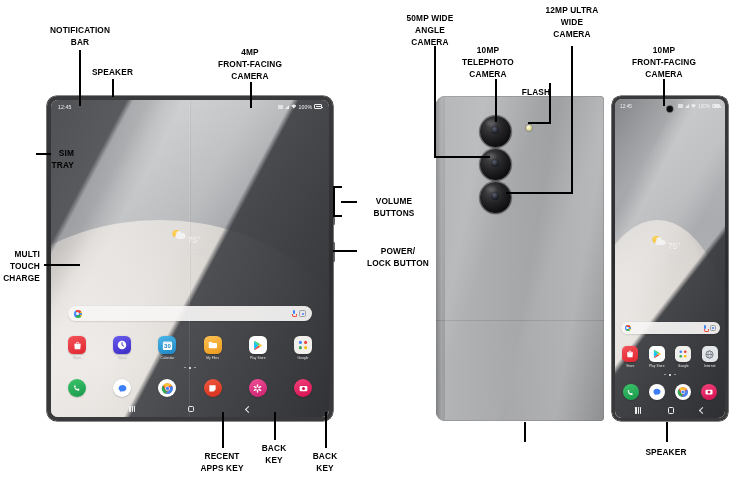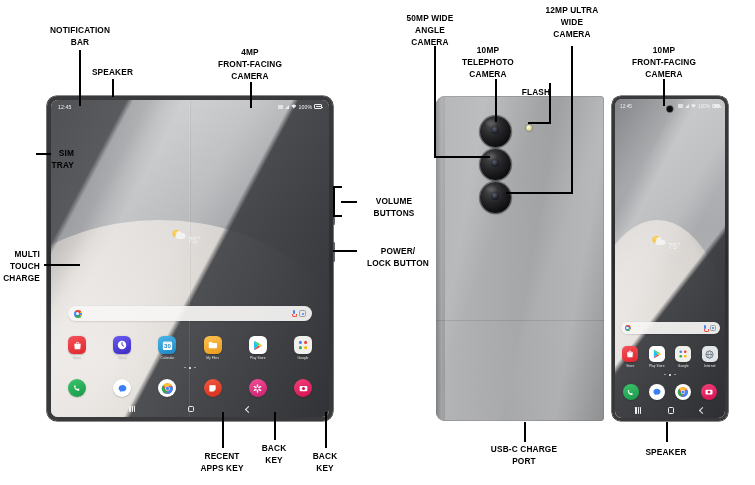--- a/index.html
+++ b/index.html
@@ -797,19 +797,17 @@
 CAMERA</div>
   <div class="lead v" style="left:571px; top:46px; height:147px;"></div>
   <div class="lead h" style="left:506px; top:192px; width:67px;"></div>
 
   <div class="label c" style="left:612px; top:44px; width:104px;">10MP
 FRONT-FACING
 CAMERA</div>
   <div class="lead v" style="left:663px; top:79px; height:27px;"></div>
 
   <div class="lead v" style="left:524px; top:422px; height:20px;"></div>
-  <div class="label c" style="left:470px; top:443px; width:108px;">USB-C CHARGE
-PORT</div>
 
   <div class="lead v" style="left:666px; top:422px; height:20px;"></div>
   <div class="label c" style="left:628px; top:446px; width:76px;">SPEAKER</div>
 
 </div>
 
 </body></html>

